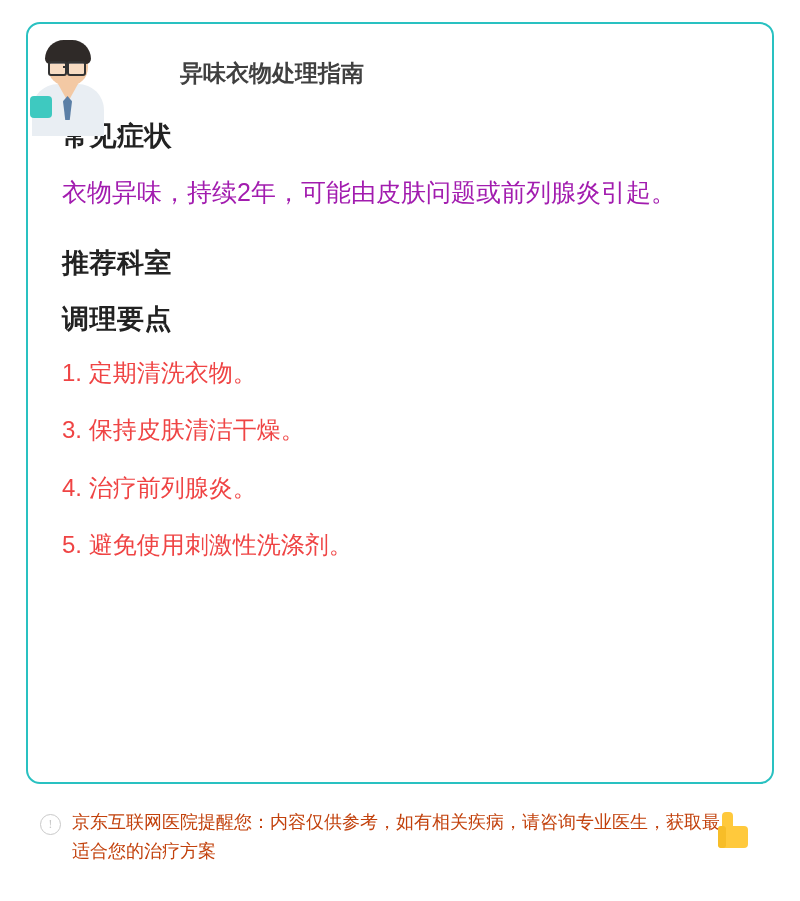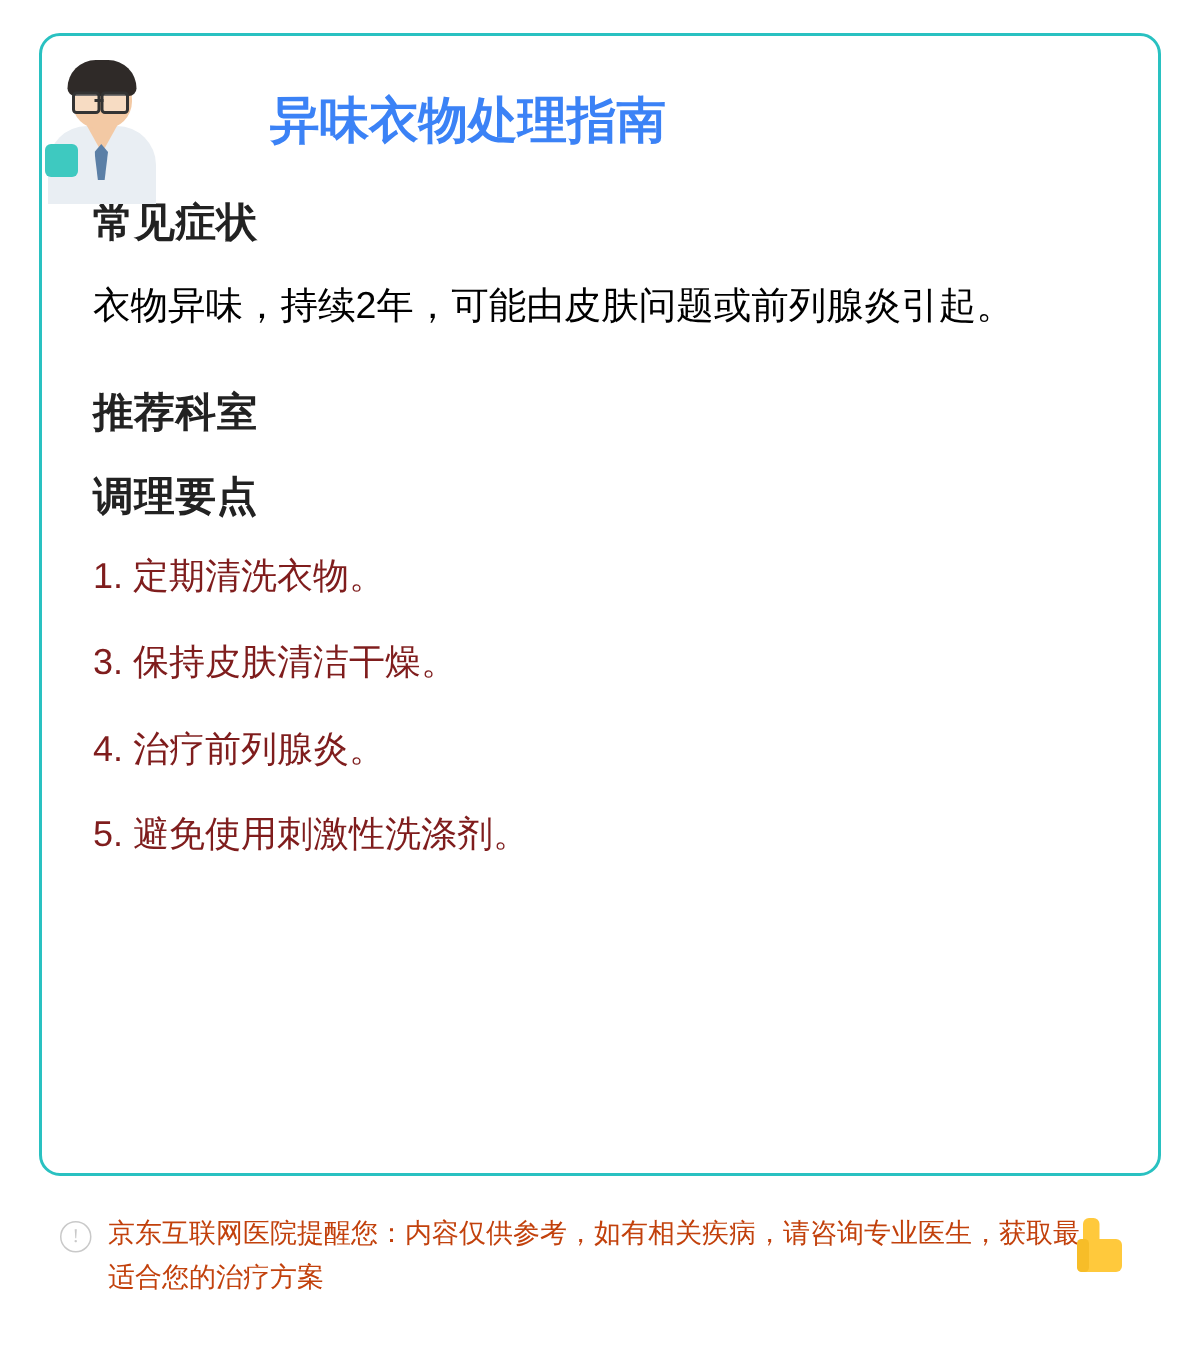--- a/index.html
+++ b/index.html
@@ -108,48 +108,48 @@
     left: 2px;
     top: 56px;
     width: 22px;
     height: 22px;
     background: #3ec9c0;
     border-radius: 4px;
   }
 
   h1.title {
     margin: 0 0 30px 0;
-    font-size: 33px;
+    font-size: 23px;
     line-height: 1.2;
     font-weight: 700;
-    color: #3b82f6;
+    color: #404040;
     padding-left: 118px;
   }
   h2.section {
     margin: 0 0 20px 0;
     font-size: 27px;
     font-weight: 700;
     color: #222222;
     letter-spacing: 0.5px;
   }
   p.body-text {
     margin: 0 0 34px 0;
     font-size: 25px;
     line-height: 1.5;
-    color: #000000;
+    color: #a21caf;
   }
   .list {
     margin: 0;
     padding: 0;
     list-style: none;
   }
   .list li {
     font-size: 24px;
     line-height: 1.35;
-    color: #7f1d1d;
+    color: #ef4444;
     margin-bottom: 25px;
   }
   .list li:last-child { margin-bottom: 0; }
 
   .footer {
     position: relative;
     margin-top: 24px;
     padding: 0 28px 0 46px;
     min-height: 70px;
   }

